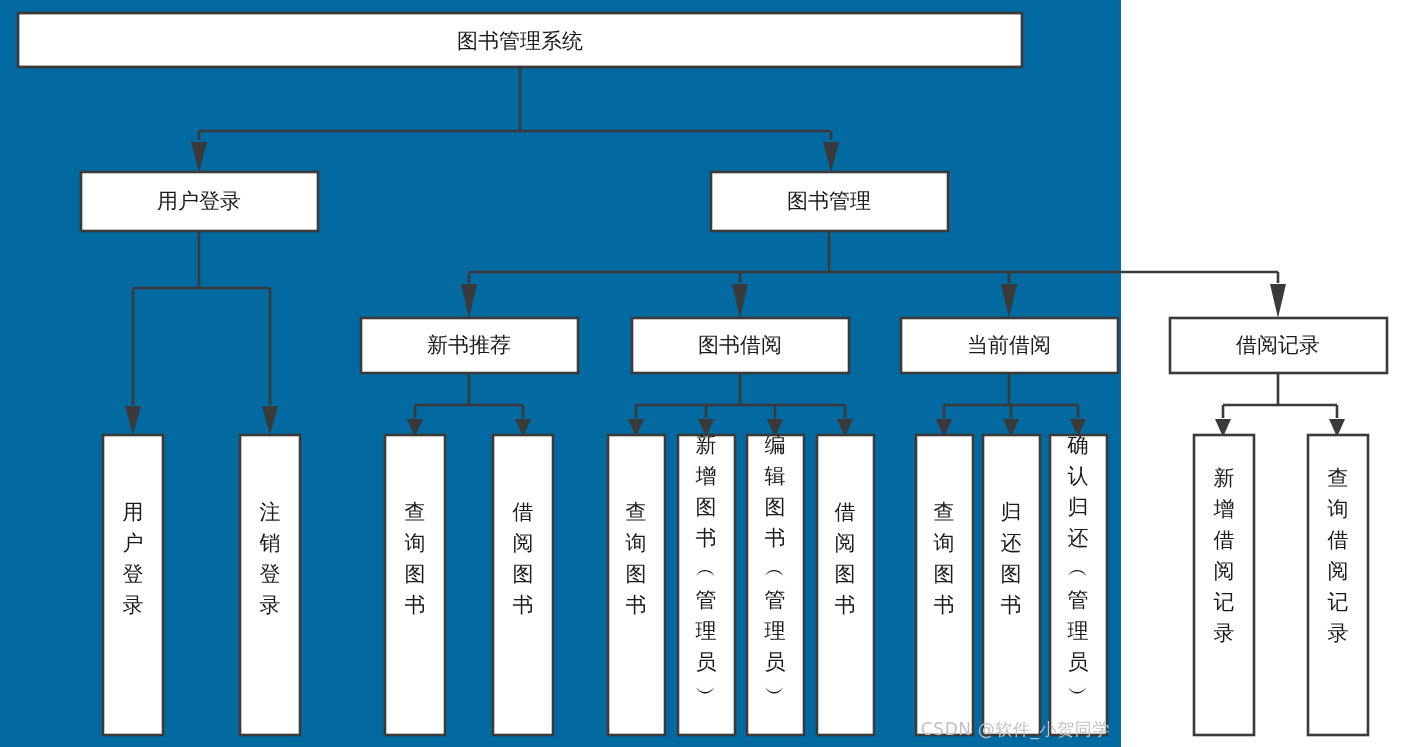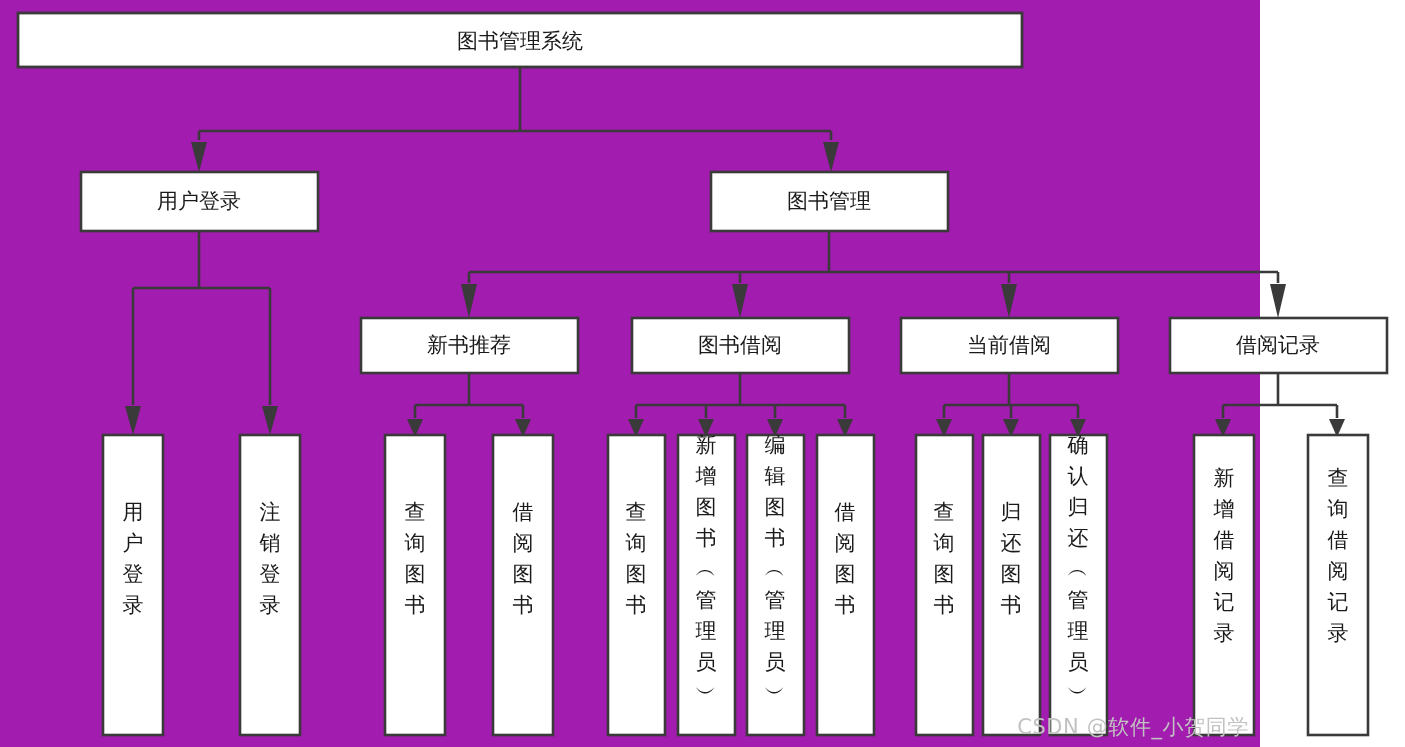--- a/index.html
+++ b/index.html
@@ -8,23 +8,23 @@
     background: #ffffff;
   }
   body {
     width: 1405px;
     height: 747px;
     font-family: "DejaVu Sans", "Liberation Sans", sans-serif;
     overflow: hidden;
   }
   #diagram-root {
     position: relative;
-    width: 1260px;
+    width: 1121px;
     height: 747px;
-    background: #a21caf;
+    background: #0369a1;
   }
   svg#tree-svg {
     position: absolute;
     top: 0;
     left: 0;
     width: 1405px;
     height: 747px;
     display: block;
   }
   .node-rect {
@@ -58,21 +58,21 @@
     font-size: 21px;
     fill: #1a1a1a;
     text-anchor: middle;
     white-space: pre;
   }
   .watermark {
     position: absolute;
     right: 11px;
     bottom: 6px;
     font-family: "DejaVu Sans", "Liberation Sans", sans-serif;
-    font-size: 21px;
+    font-size: 17px;
     color: #c2c2c2;
     letter-spacing: 0.6px;
     pointer-events: none;
     user-select: none;
     white-space: pre;
   }
 </style>
 </head>
 <body>
 

